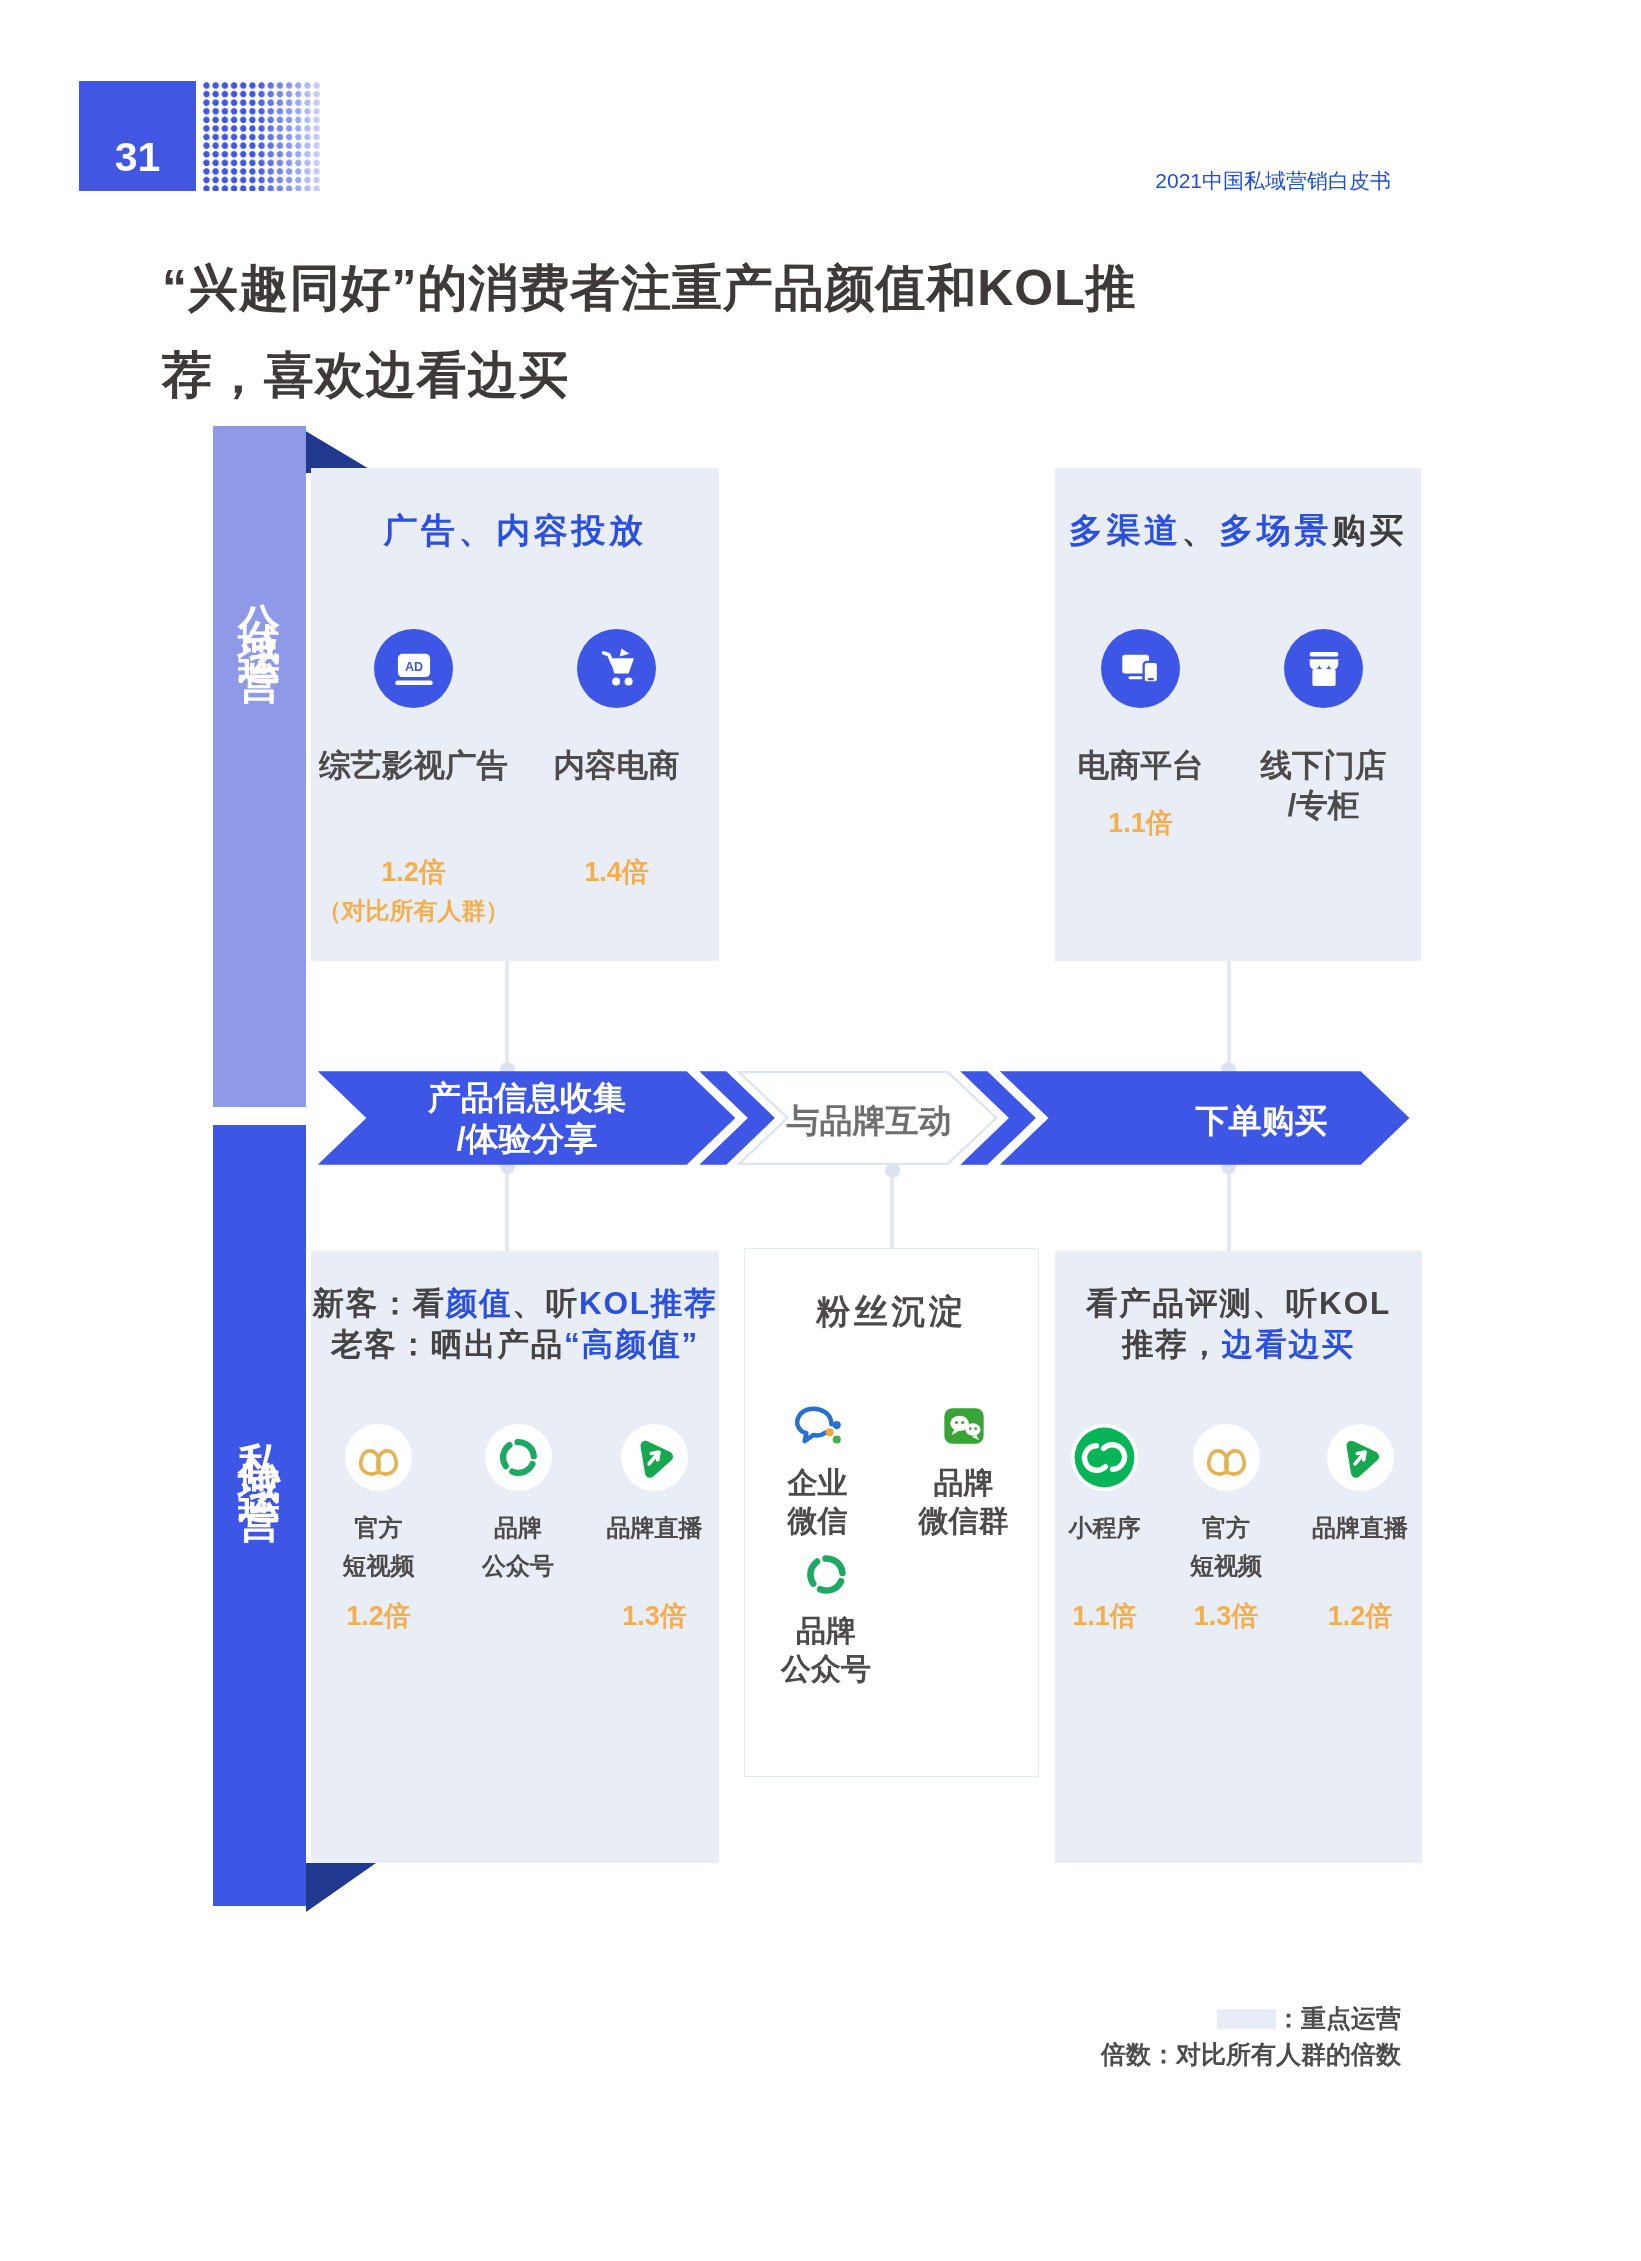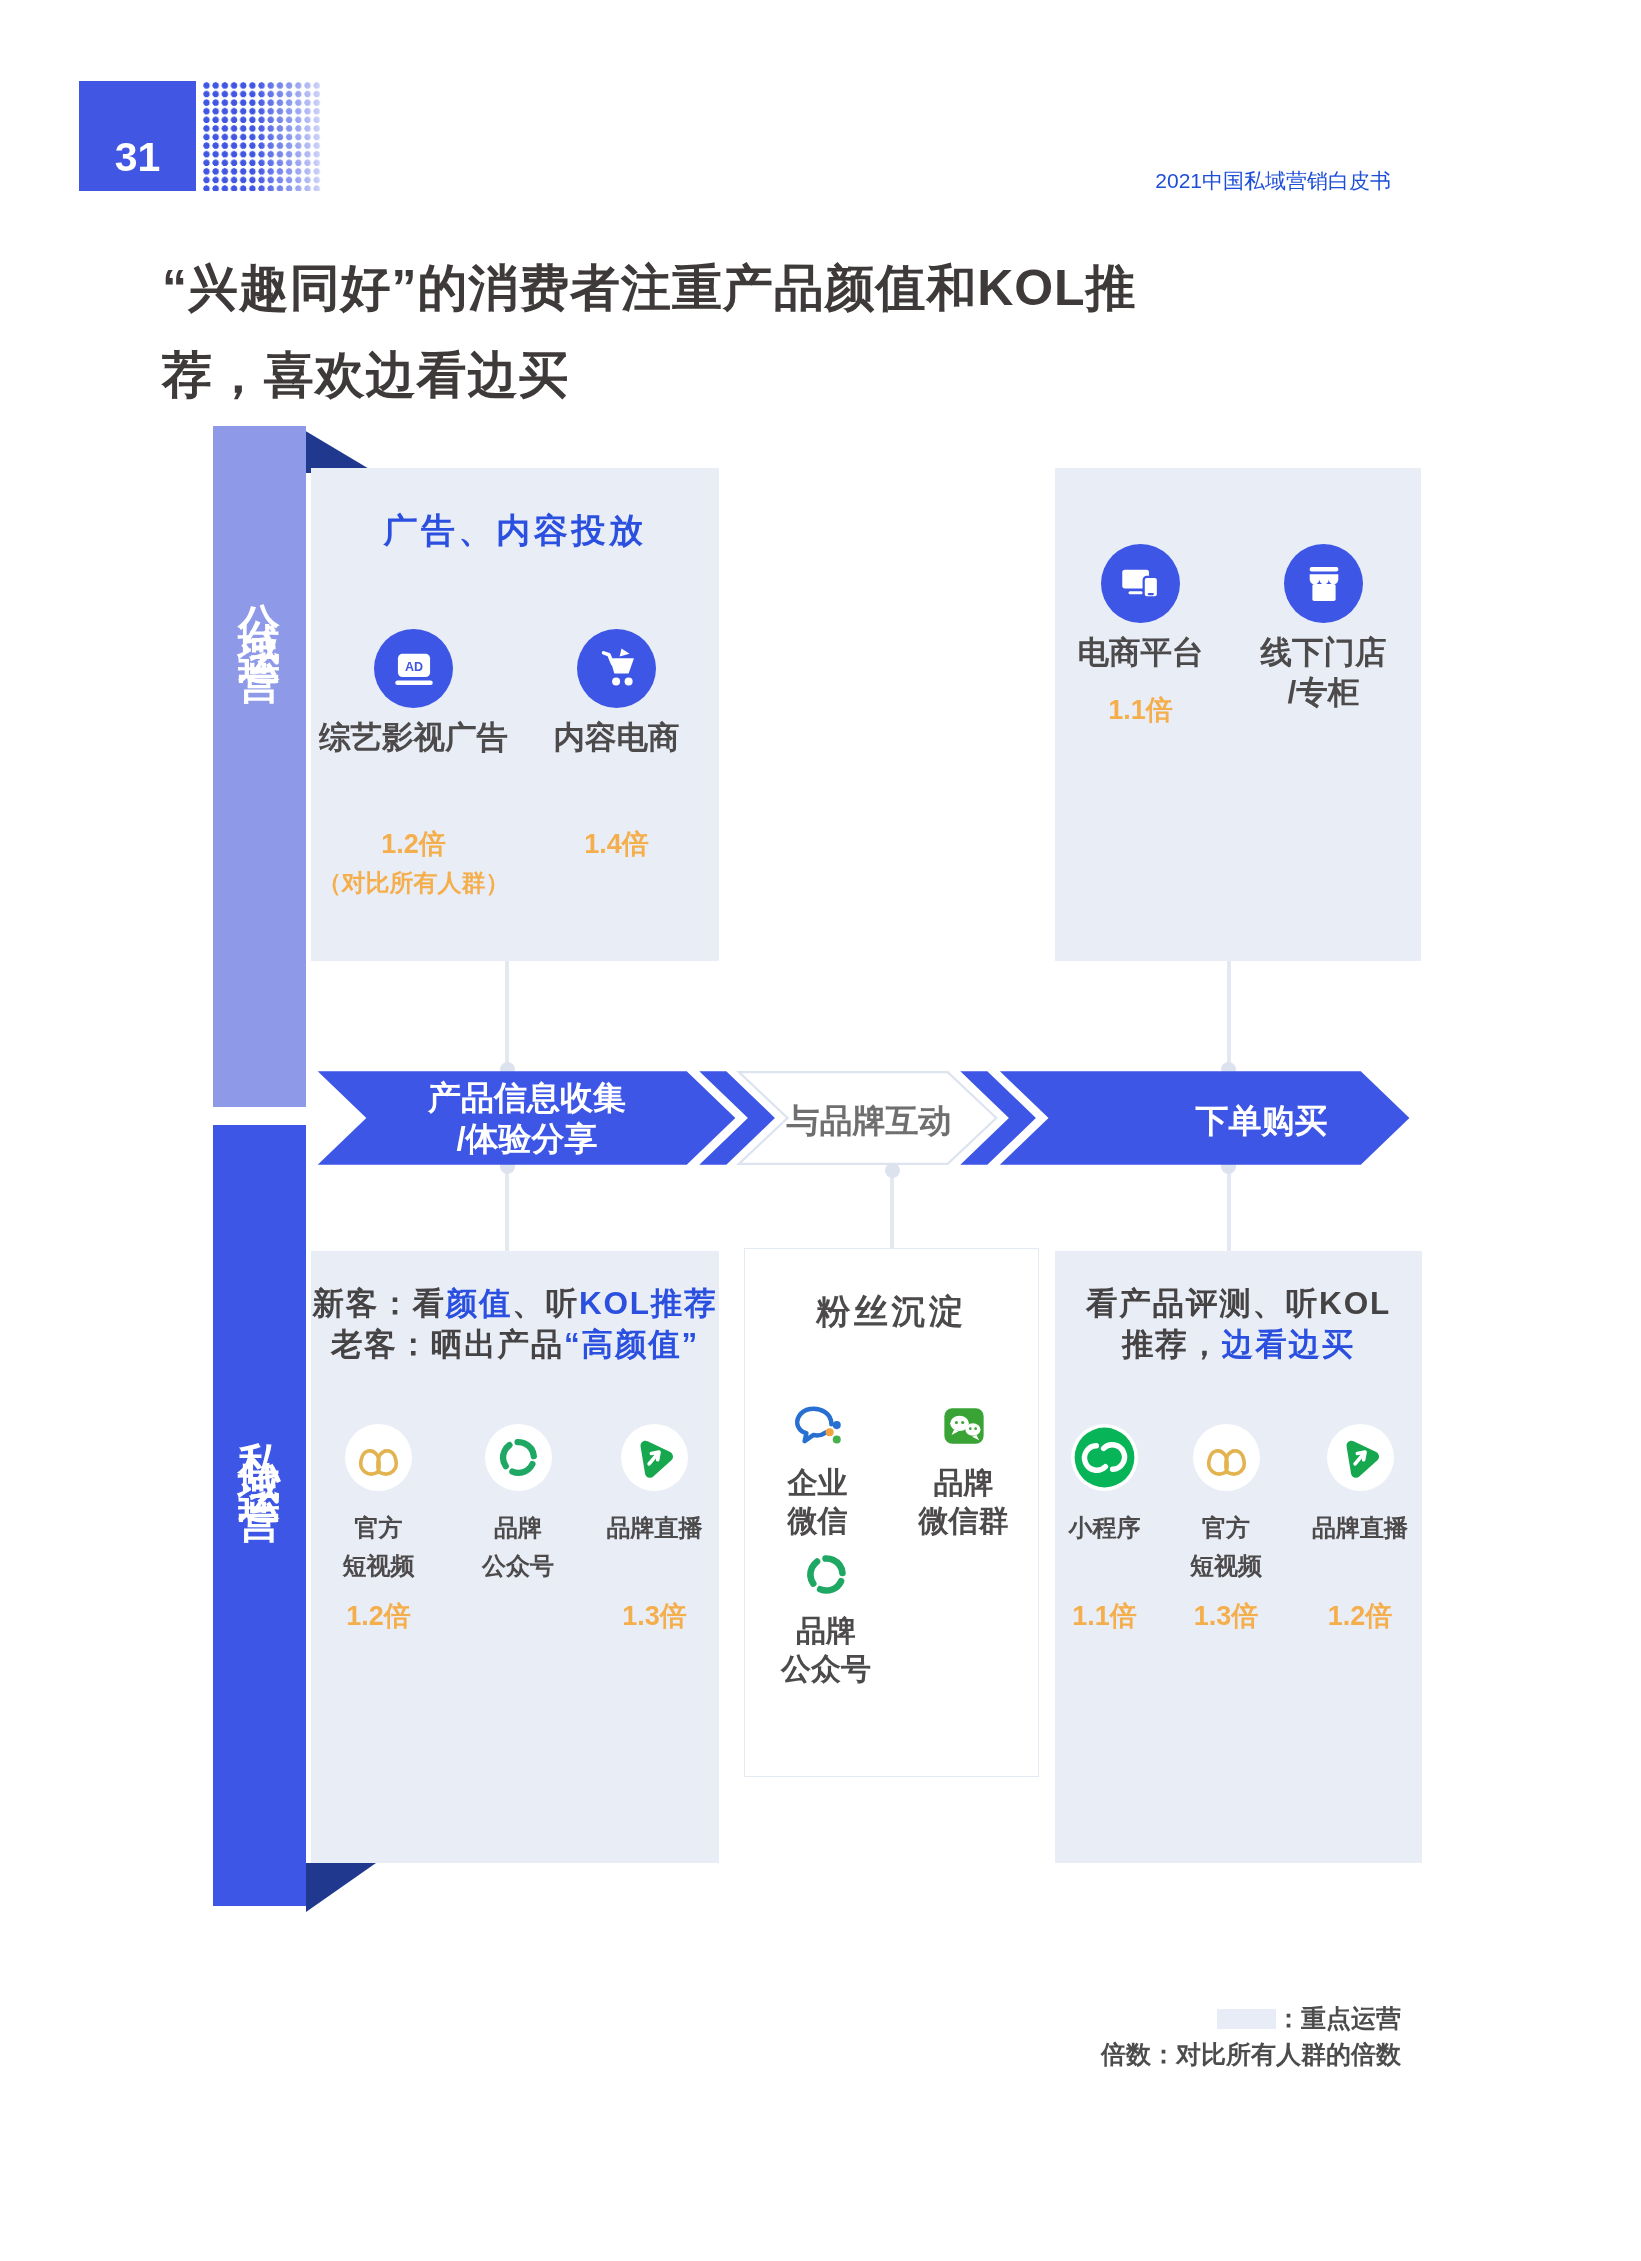--- a/index.html
+++ b/index.html
@@ -56,21 +56,21 @@
   .item{display:flex;flex-direction:column;align-items:center;}
   .panel-tl .item{width:203px;}
   .panel-tr .item1{width:171px;} .panel-tr .item2{width:195px;}
   .panel-bl .item1{width:135px;} .panel-bl .item2{width:144px;} .panel-bl .item3{width:129px;}
   .panel-br .item1{width:99px;} .panel-br .item2{width:144px;} .panel-br .item3{width:124px;}
 
   .icon-circle{border-radius:50%;display:flex;align-items:center;justify-content:center;}
   .blue-circle{width:79px;height:79px;background:#3d56e6;}
   .white-circle{width:67px;height:67px;background:#ffffff;}
 
-  .lbl{margin-top:9px;font-size:31.5px;font-weight:700;color:#4c4a4a;line-height:40px;text-align:center;white-space:nowrap;}
+  .lbl{margin-top:37px;font-size:31.5px;font-weight:700;color:#4c4a4a;line-height:40px;text-align:center;white-space:nowrap;}
   .lbls{margin-top:18px;height:76px;text-align:center;}
   .lbls span{display:block;font-size:24px;font-weight:700;color:#4c4a4a;line-height:38px;white-space:nowrap;}
   .val{font-size:27px;font-weight:700;color:#f5ae4c;line-height:31px;}
   .panel-tl .val{margin-top:72px;}
   .panel-tr .val{margin-top:23.4px;}
   .panel-bl .val,.panel-br .val{margin-top:16px;}
   .note{margin-top:7.2px;font-size:24px;font-weight:700;color:#f5ae4c;white-space:nowrap;}
 
   
   .panel-bm .row{margin-top:67px;}
@@ -158,20 +158,21 @@
             <circle cx="41" cy="42" r="4.5" fill="#fff"></circle>
           </svg>
         </div>
         <div class="lbl">内容电商</div>
         <div class="val">1.4倍</div>
       </div>
     </div>
   </div>
 
   <div class="panel panel-tr">
+    <div class="ptitle"><span>多渠道</span><span class="dark">、</span><span>多场景</span><span class="dark">购买</span></div>
     <div class="row">
       <div class="item item1">
         <div class="icon-circle blue-circle">
           <svg width="50" height="50" viewBox="0 0 56 56">
             <rect x="7" y="12" width="30" height="21" rx="3" fill="#fff"></rect>
             <rect x="14" y="36" width="16" height="3.5" rx="1.75" fill="#fff"></rect>
             <rect x="31" y="20" width="16" height="23" rx="3.5" fill="#fff" stroke="#3d56e6" stroke-width="2.5"></rect>
             <rect x="35.5" y="38" width="7" height="2.5" rx="1.25" fill="#3d56e6"></rect>
           </svg>
         </div>

